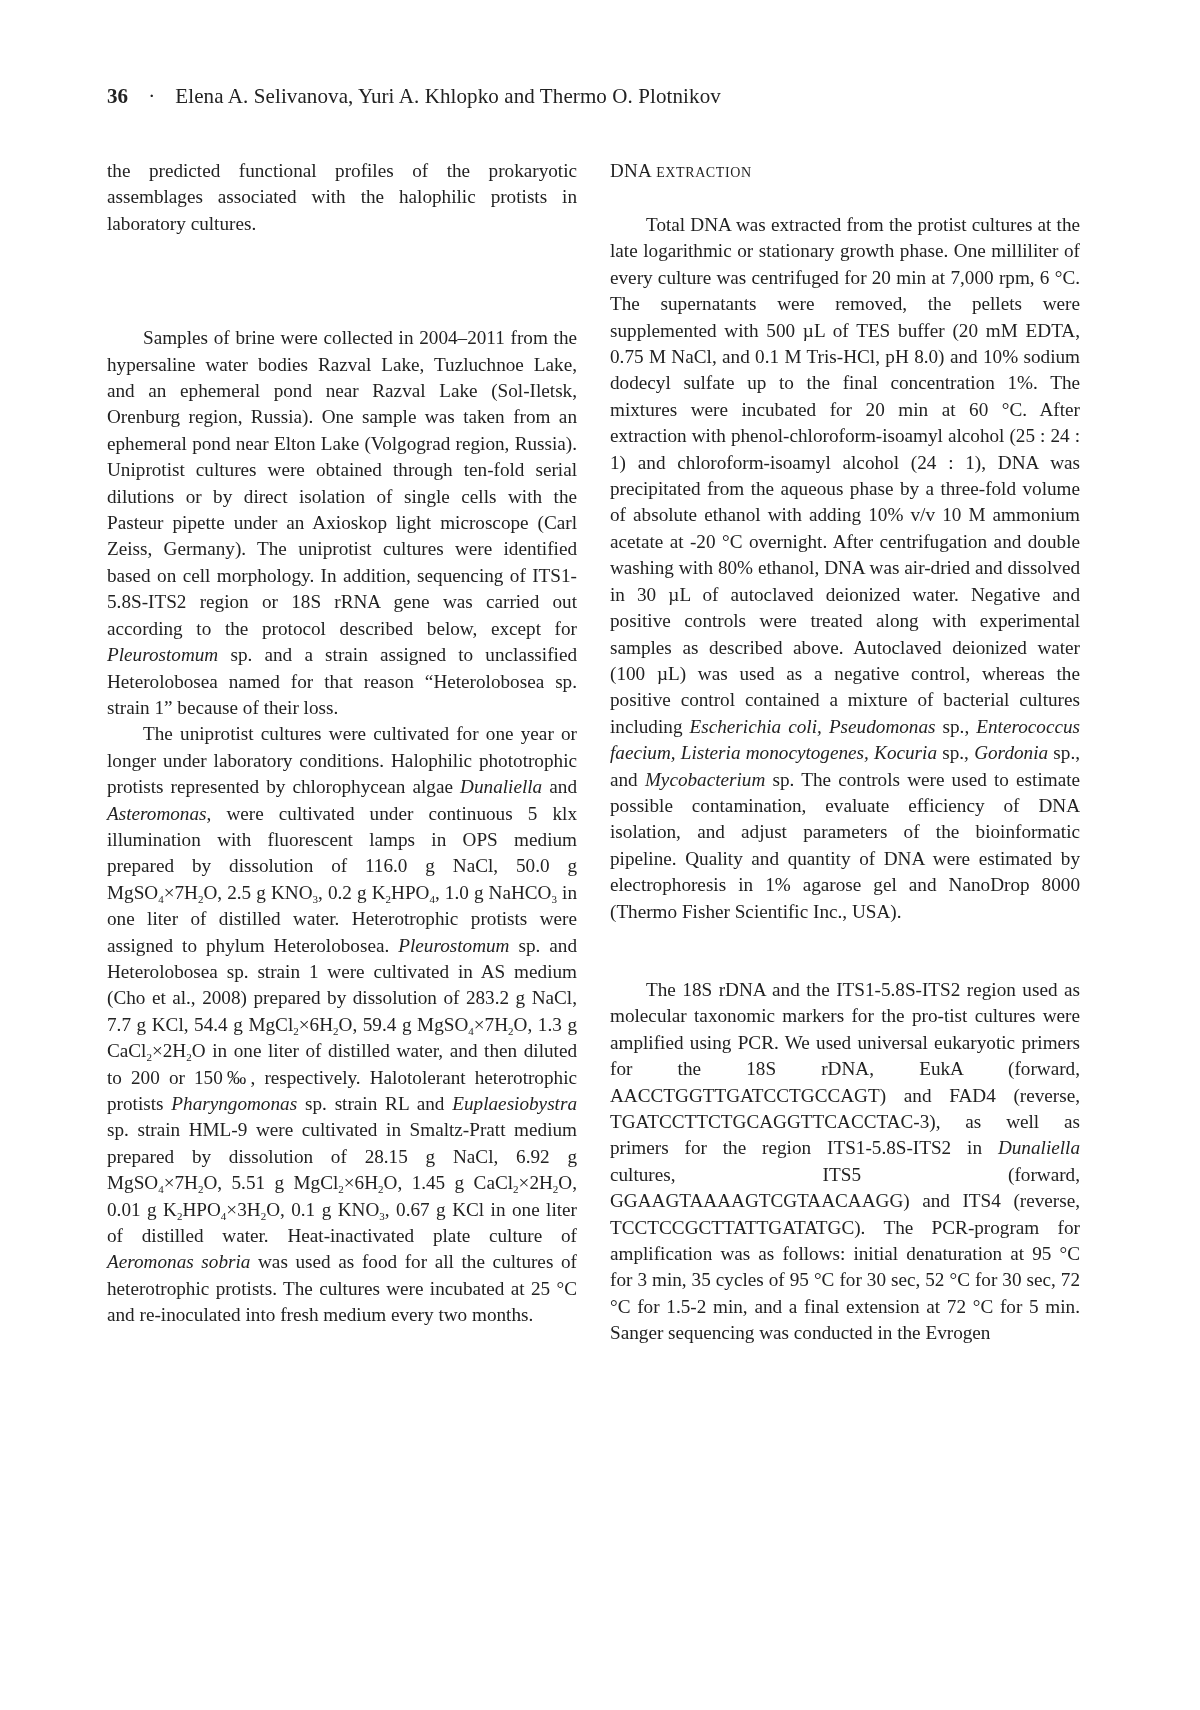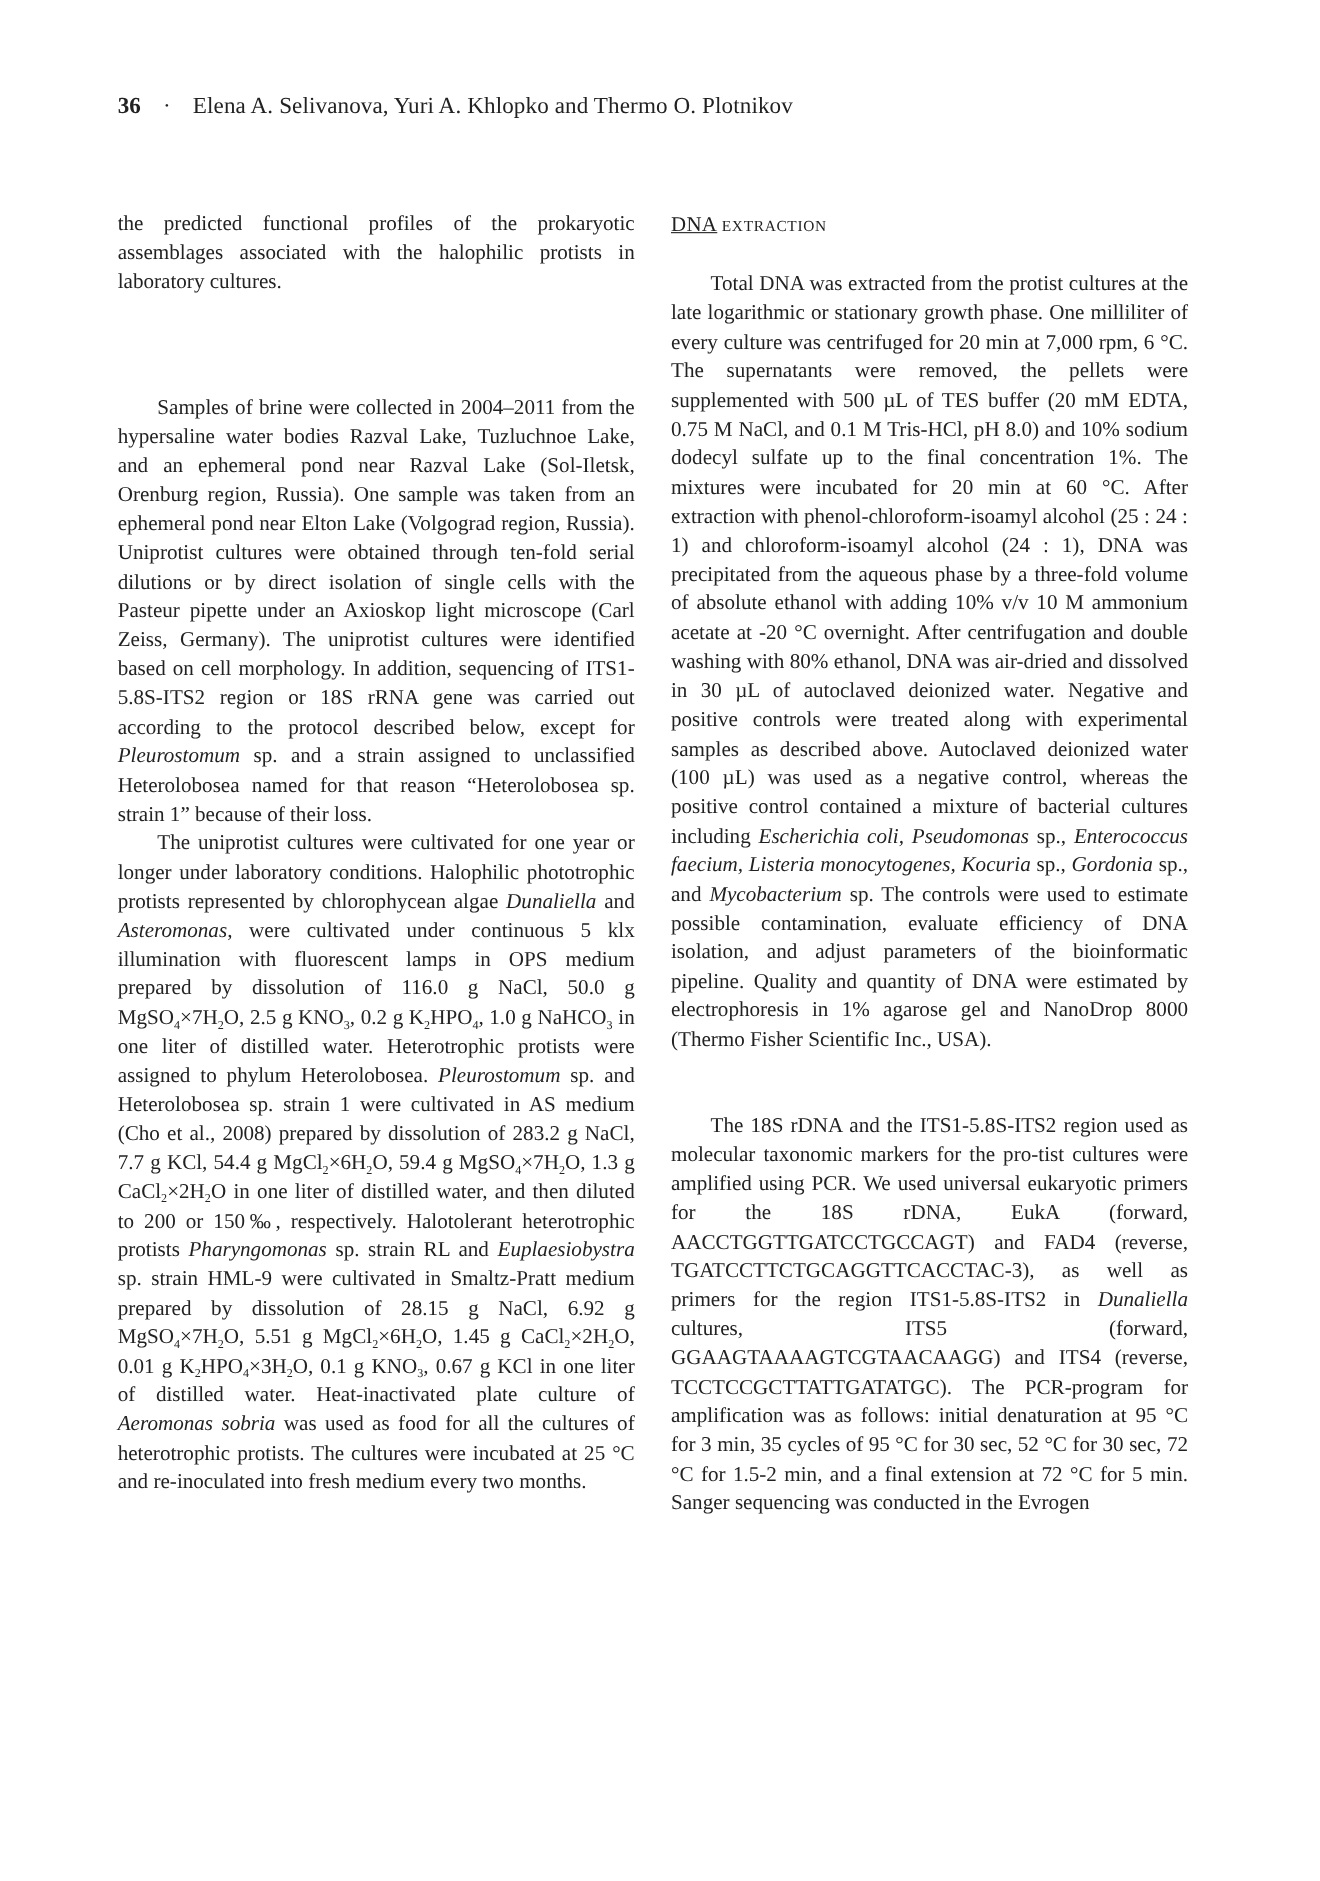--- a/index.html
+++ b/index.html
@@ -1,28 +1,28 @@
 <!DOCTYPE html>
 <html><head>
 <meta charset="utf-8">
 <style>
   html, body { margin: 0; padding: 0; background: #ffffff; }
   body { width: 1200px; height: 1710px; position: relative; overflow: hidden;
          font-family: "Liberation Serif", "DejaVu Serif", serif; color: #222222; }
   .running-head { position: absolute; left: 107px; top: 84px; font-size: 21px; letter-spacing: 0.1px; }
   .running-head .pg { margin-right: 20px; font-weight: bold; }
   .running-head .dot { margin-right: 20px; }
-  .col { position: absolute; top: 158px; width: 470px; font-size: 19.2px; line-height: 26.4px; text-align: justify; margin-top: 33px; }
+  .col { position: absolute; top: 158px; width: 470px; font-size: 19.2px; line-height: 26.4px; text-align: justify; }
   .col-left { left: 107px; }
   .col-right { left: 610px; top: 158px; }
   p { margin: 0; }
   .indent { text-indent: 36px; }
   h2.section { font-size: 22px; font-weight: bold; margin: 0; line-height: 30px; letter-spacing: -0.2px; }
   .subhead { font-size: 18px; letter-spacing: 0.3px; line-height: 26px; text-align: left; }
-  .subhead .cap { font-size: 19px; text-decoration: underline; }
+  .subhead .cap { font-size: 19px; }
   .subhead .sc { font-size: 14px; text-transform: uppercase; letter-spacing: 0.6px; font-family: Liberation Serif, serif; }
   i { font-style: italic; }
   sub { font-size: 11px; vertical-align: -4px; line-height: 0; }
   .gap-lg { height: 44px; }
   .gap-md { height: 26px; }
   .gap-sm { height: 18px; }
 </style>
 </head>
 <body>
 

